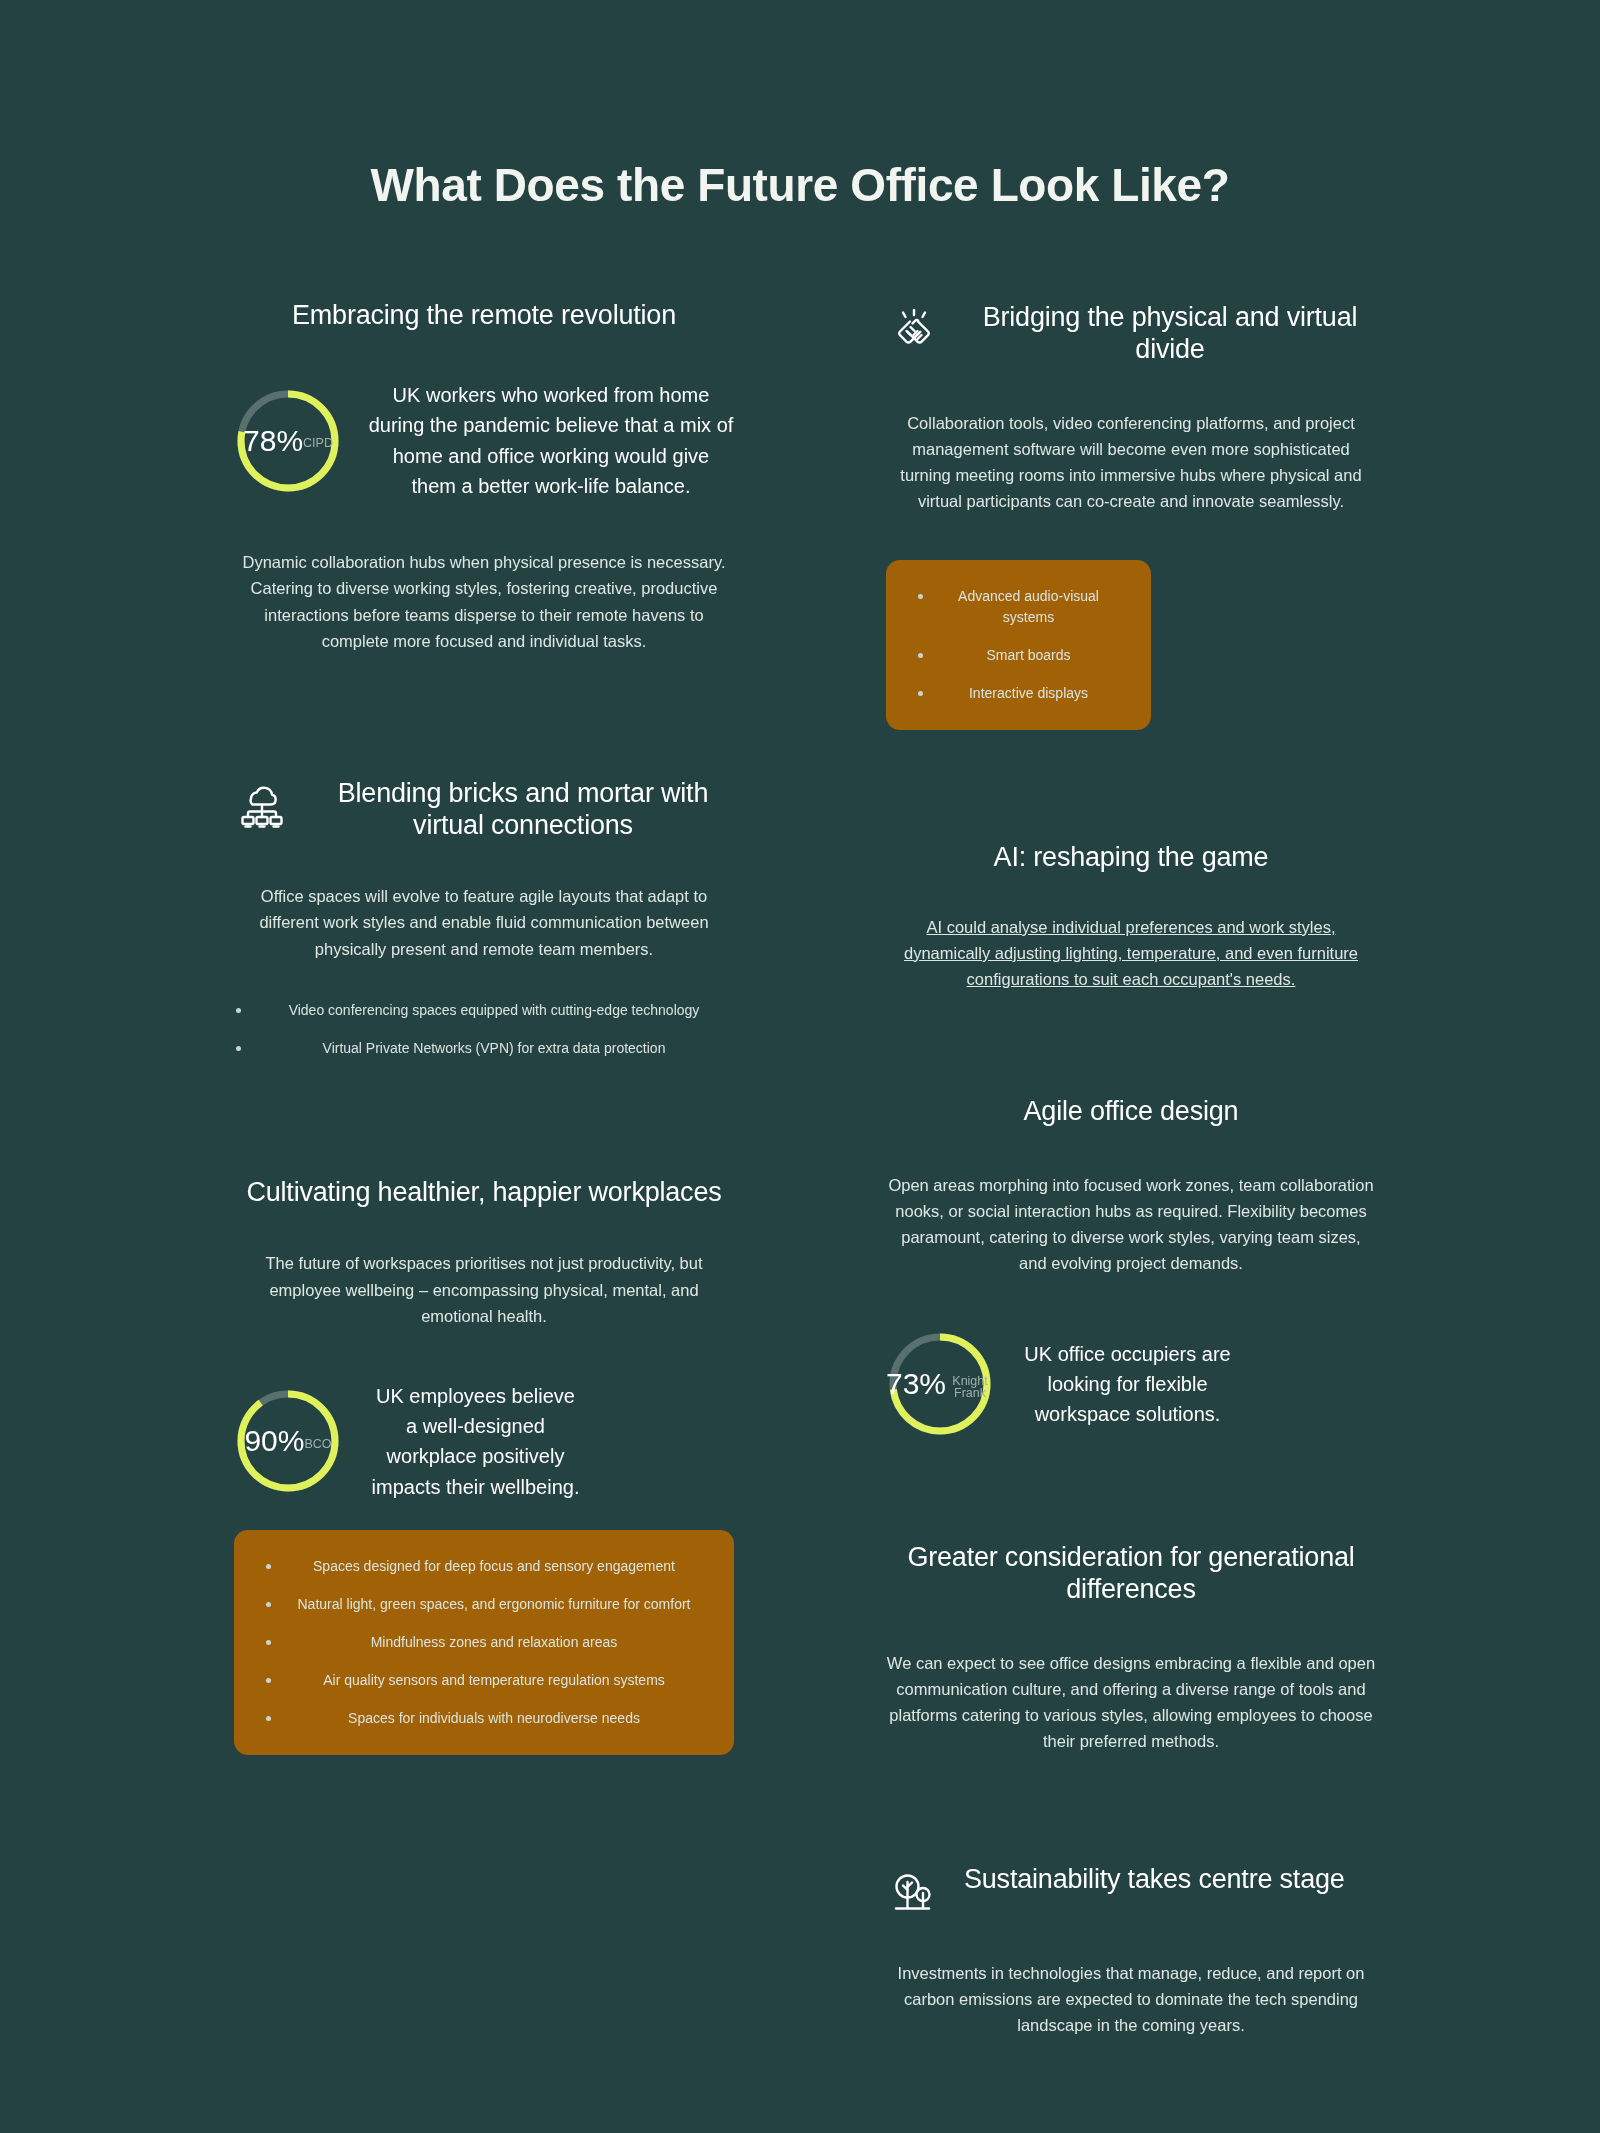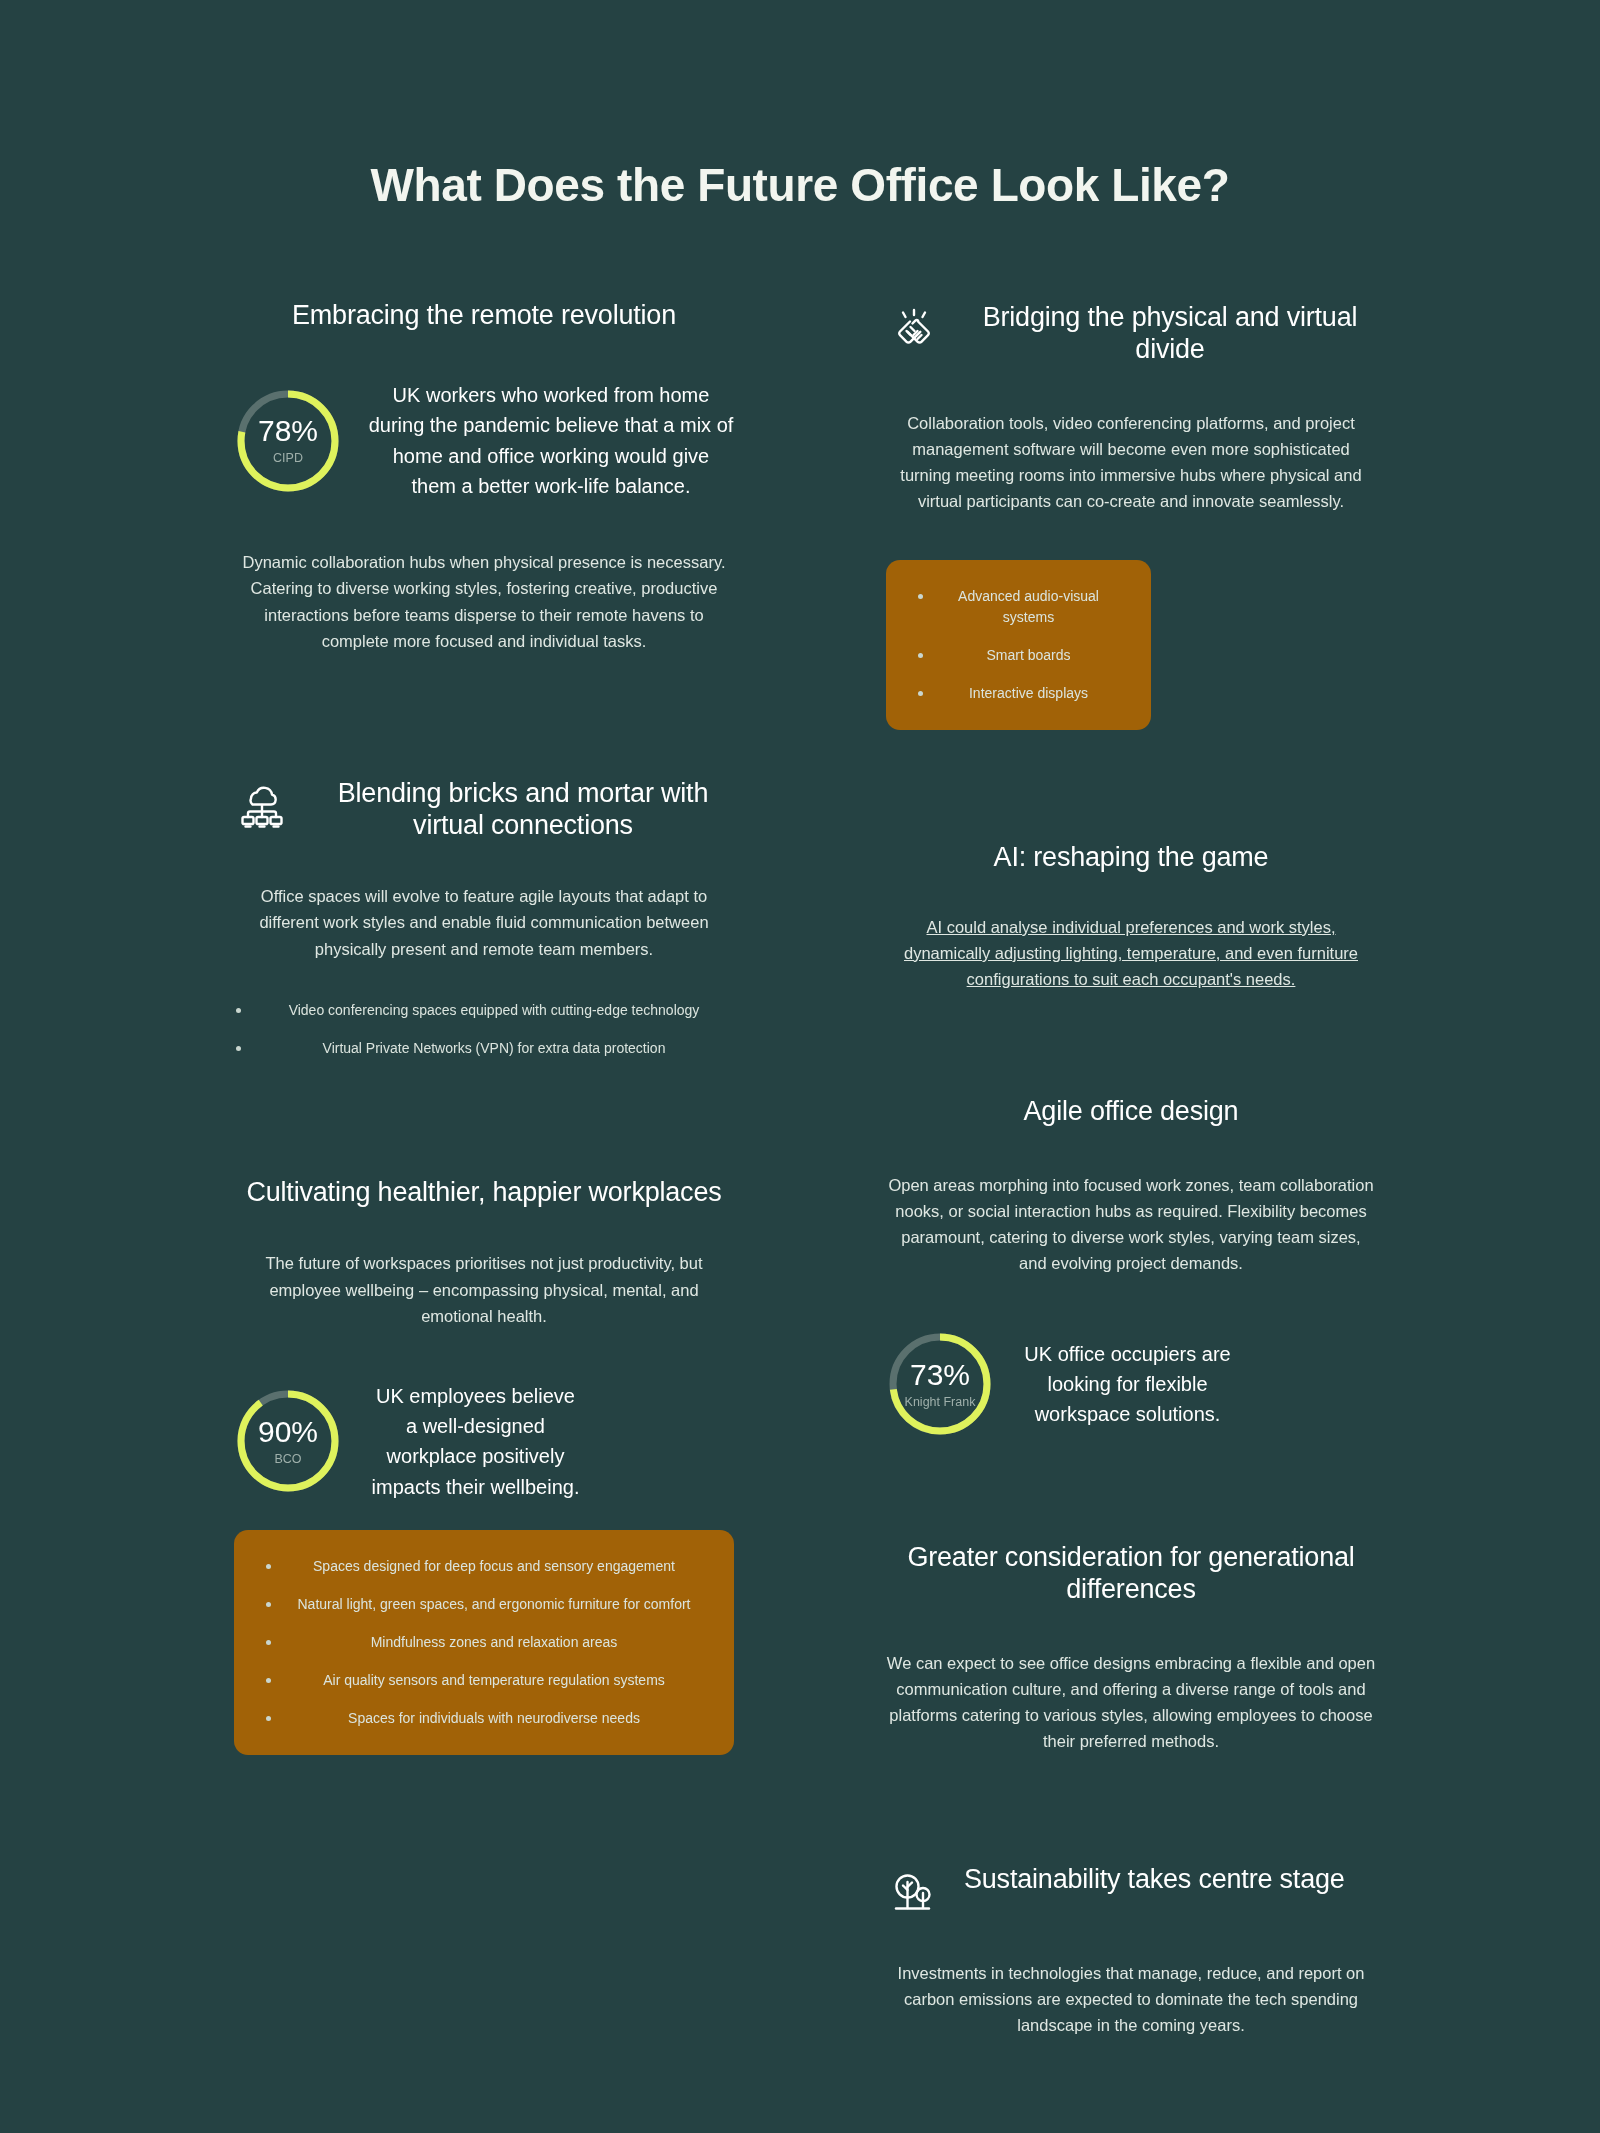--- a/index.html
+++ b/index.html
@@ -88,21 +88,21 @@
   }
   .donut {
     position: relative;
     flex: 0 0 auto;
   }
   .donut svg { display: block; }
   .donut .center {
     position: absolute;
     inset: 0;
     display: flex;
-    flex-direction: column;
+    flex-direction: row;
     align-items: center;
     justify-content: center;
   }
   .donut .pct {
     font-size: 30px;
     font-weight: 400;
     color: #ffffff;
     line-height: 1;
   }
   .donut .src {

